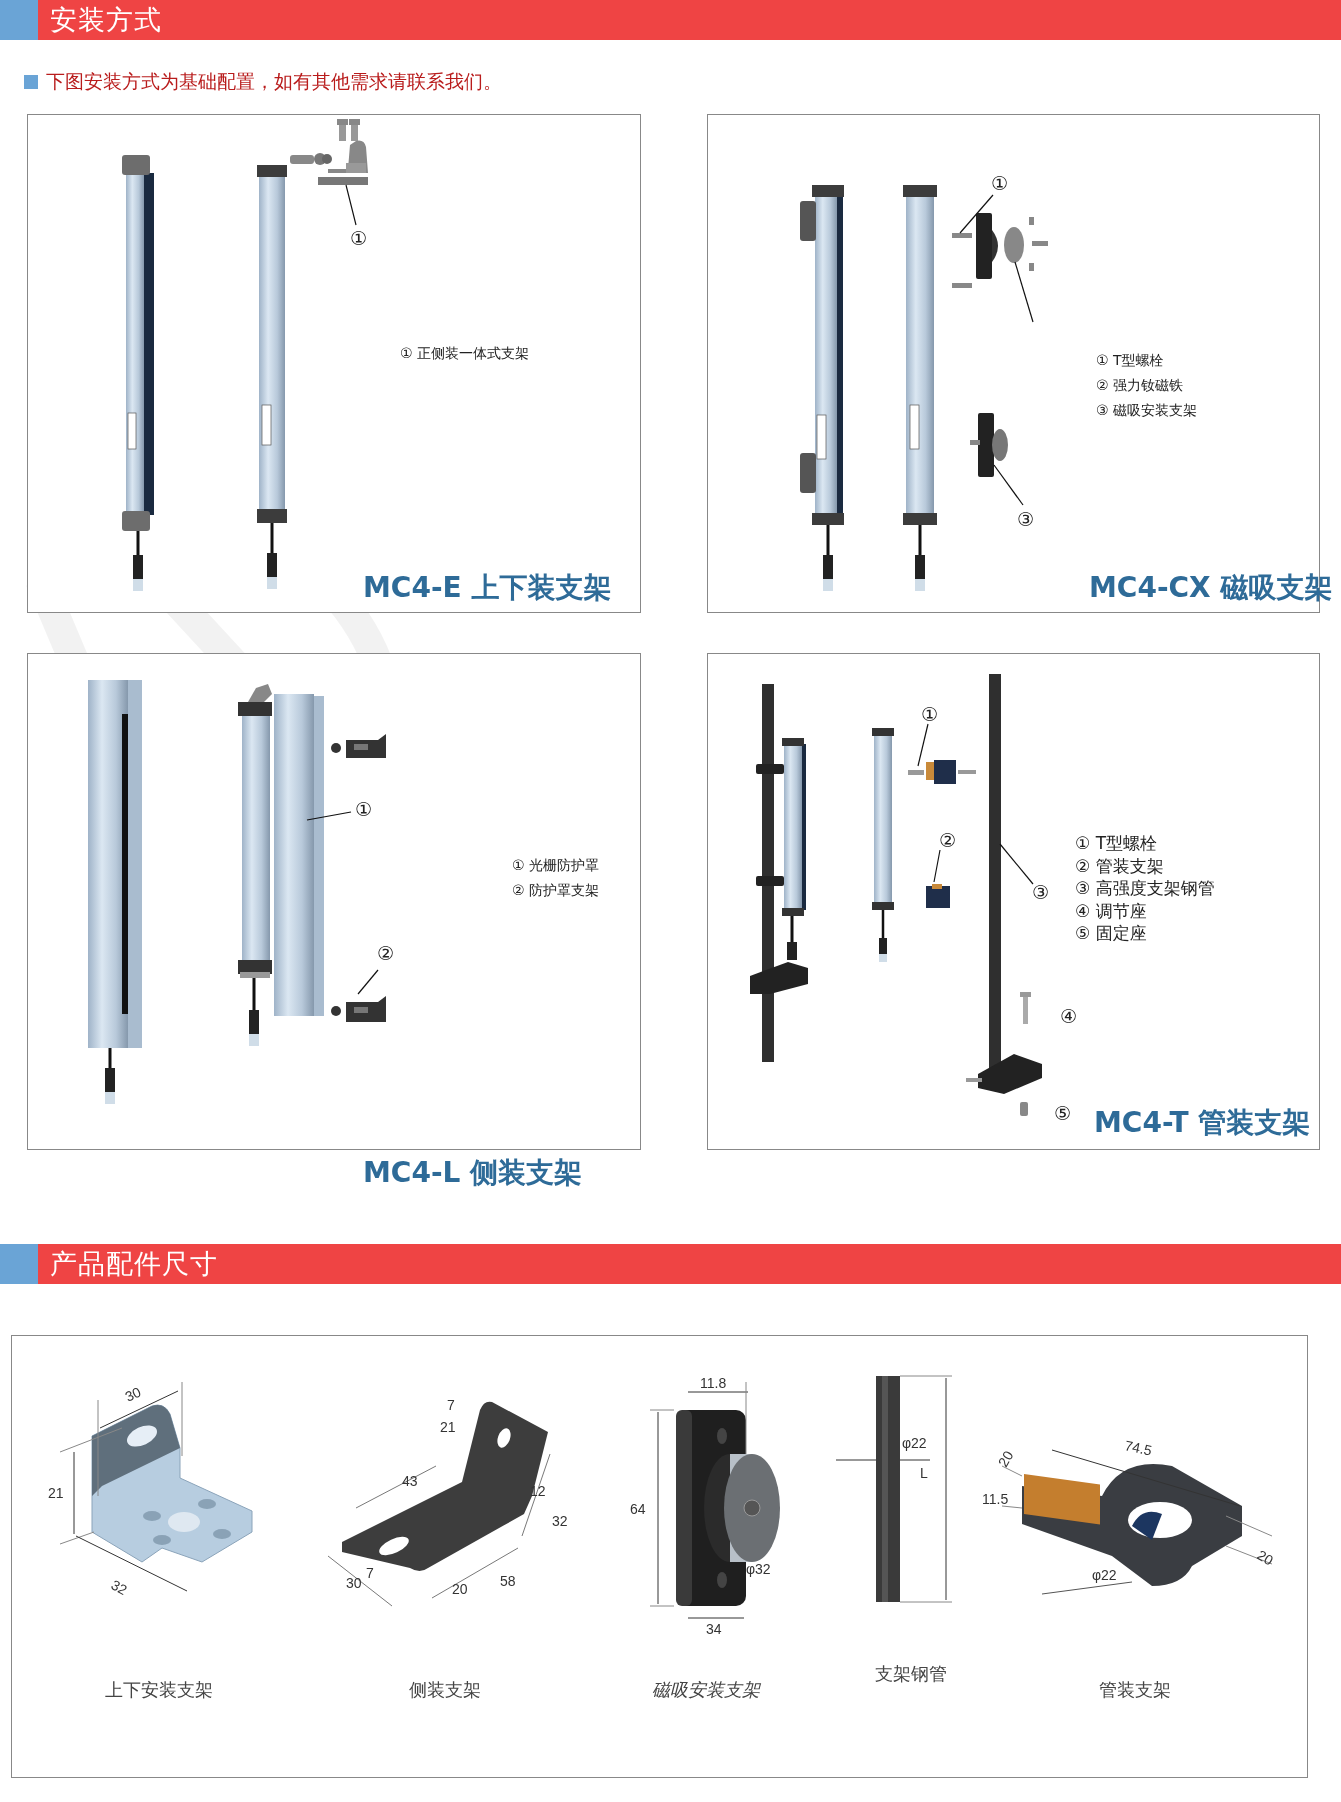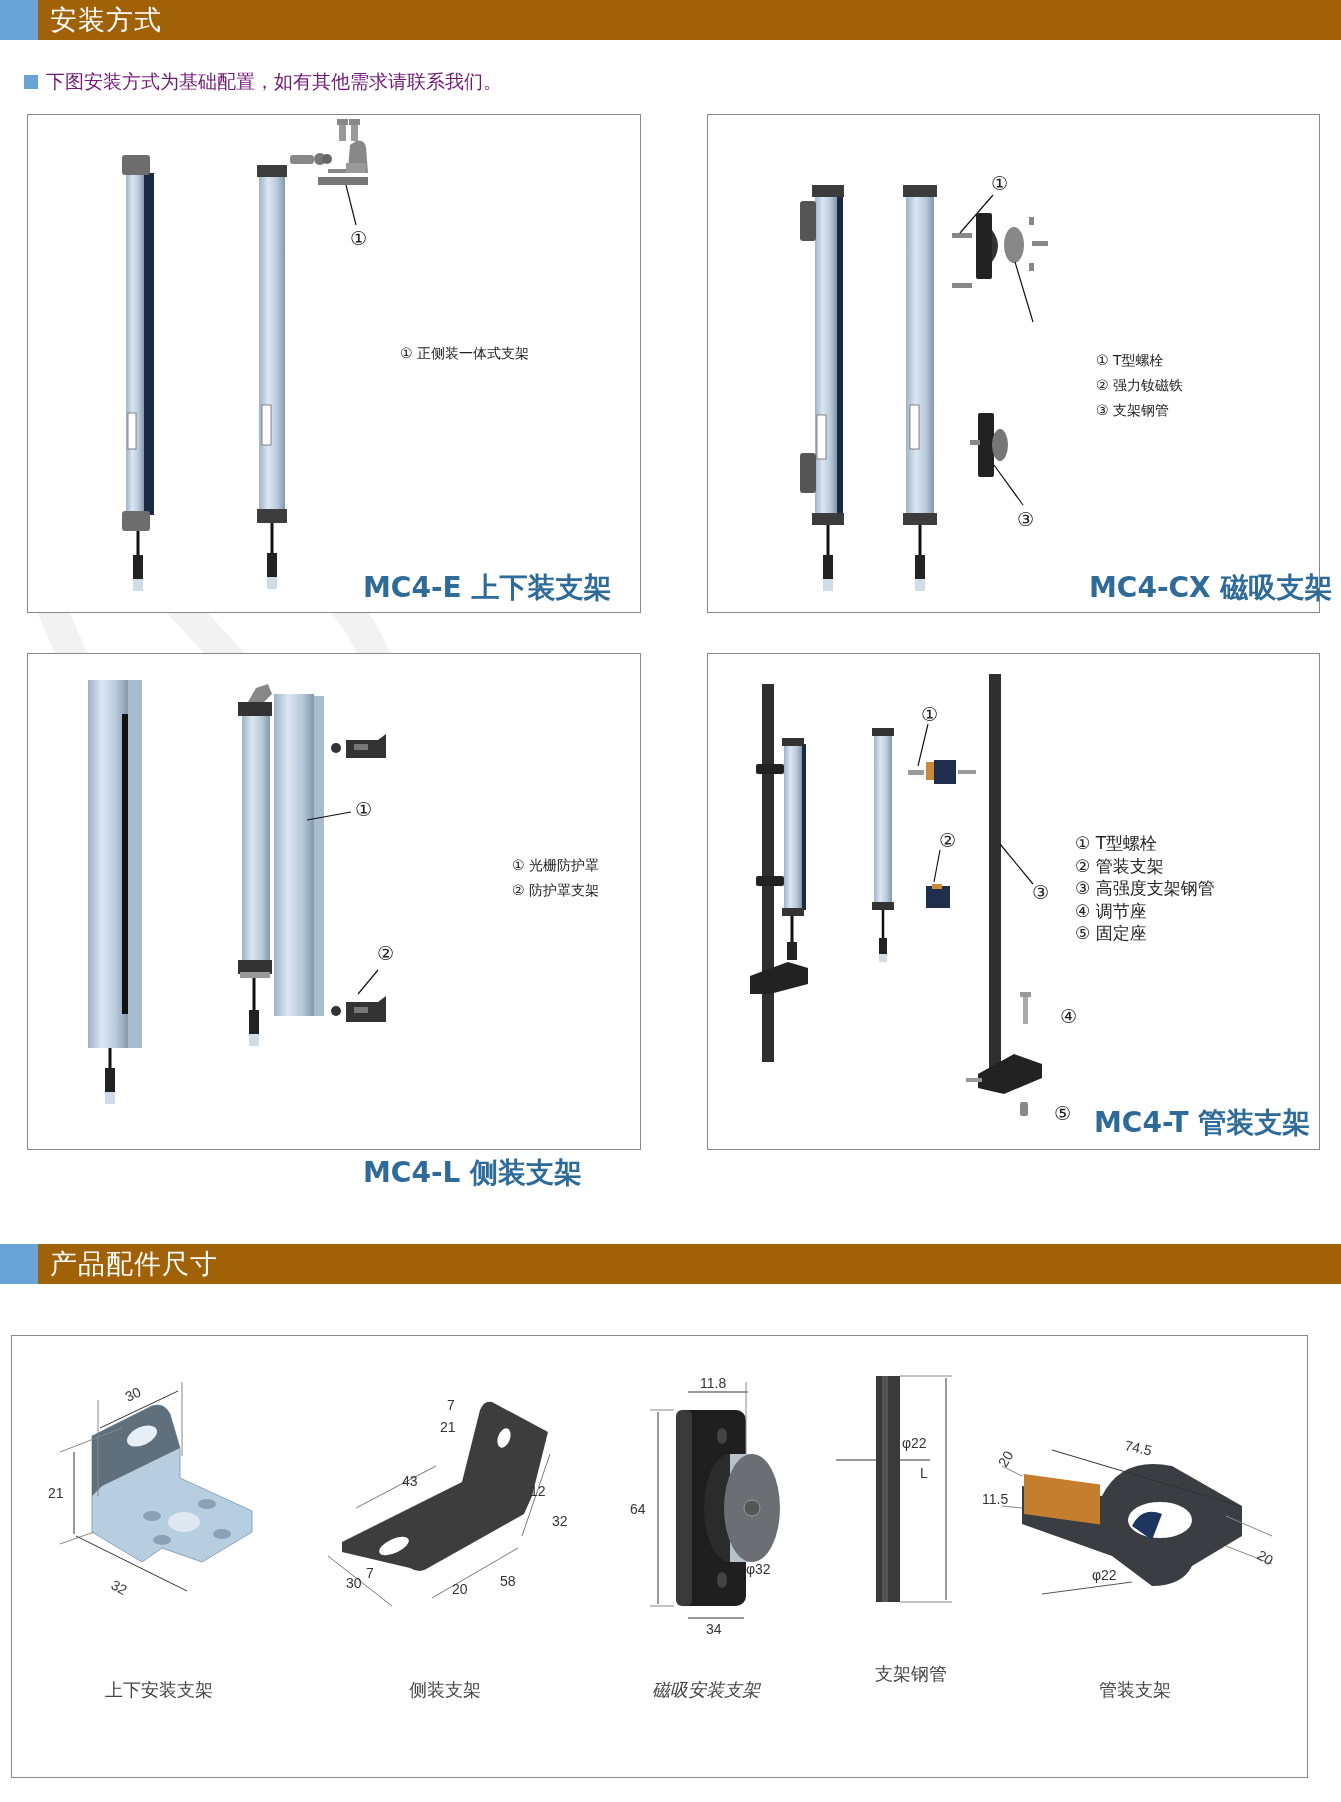--- a/index.html
+++ b/index.html
@@ -1,22 +1,22 @@
 <!DOCTYPE html>
 <html><head>
 <meta charset="utf-8">
 <style>
   html, body { margin:0; padding:0; background:#ffffff; }
   body { width:1341px; height:1802px; position:relative; overflow:hidden;
          font-family:"DejaVu Sans","Liberation Sans",sans-serif; color:#333; }
-  .sec-bar { position:absolute; left:0; width:1341px; height:40px; background:#a16207; }
+  .sec-bar { position:absolute; left:0; width:1341px; height:40px; background:#ef4444; }
   .sec-accent { position:absolute; left:0; top:0; width:38px; height:40px; background:#6aa4d6; }
   .sec-title { position:absolute; left:50px; top:3px; font-size:27px; color:#fff; line-height:34px; letter-spacing:1px; }
   .bullet-sq { position:absolute; width:14px; height:14px; background:#6aa4d6; }
-  .subtitle { position:absolute; font-size:19px; color:#701a75; line-height:24px; }
+  .subtitle { position:absolute; font-size:19px; color:#b91c1c; line-height:24px; }
   .panel { position:absolute; border:1.5px solid #888; background:#fff; box-sizing:border-box; }
   .caption { position:absolute; font-size:28px; color:#2e6b98; font-weight:bold; white-space:nowrap; }
   .legend { position:absolute; font-size:14px; color:#222; line-height:25px; white-space:nowrap; }
   .legend.small { font-size:17px; line-height:22.5px; }
   .callout { position:absolute; font-size:19px; color:#222; line-height:20px; }
   .acc-label { position:absolute; font-size:18px; color:#444; white-space:nowrap; transform:translateX(-50%); }
   .dim { font-family:"Liberation Sans",sans-serif; font-size:14px; fill:#333; }
   svg { position:absolute; overflow:visible; }
   .watermark { position:absolute; left:0; top:500px; width:480px; height:520px; opacity:0.05; }
 </style>
@@ -126,21 +126,21 @@
       <rect x="262" y="325" width="10" height="5" fill="#888"></rect>
       <ellipse cx="292" cy="330" rx="8" ry="16" fill="#777"></ellipse>
       <line x1="286" y1="350" x2="315" y2="390" stroke="#111" stroke-width="1.2"></line>
     </g>
   </svg>
   <div class="callout" style="left:283px; top:58px;">①</div>
   <div class="callout" style="left:309px; top:394px;">③</div>
   <div class="legend" style="left:388px; top:233px;">
     <div>① T型螺栓</div>
     <div>② 强力钕磁铁</div>
-    <div>③ 支架钢管</div>
+    <div>③ 磁吸安装支架</div>
   </div>
   <div class="caption" style="left:381px; top:454px;">MC4-CX 磁吸支架</div>
 </div>
 
 <div class="panel" style="left:27px; top:653px; width:614px; height:497px;">
   <svg style="left:0;top:0;" width="614" height="497">
     <g>
       <rect x="60" y="26" width="40" height="368" fill="url(#alu)"></rect>
       <rect x="100" y="26" width="14" height="368" fill="#a9bccf"></rect>
       <rect x="94" y="60" width="6" height="300" fill="#111"></rect>

